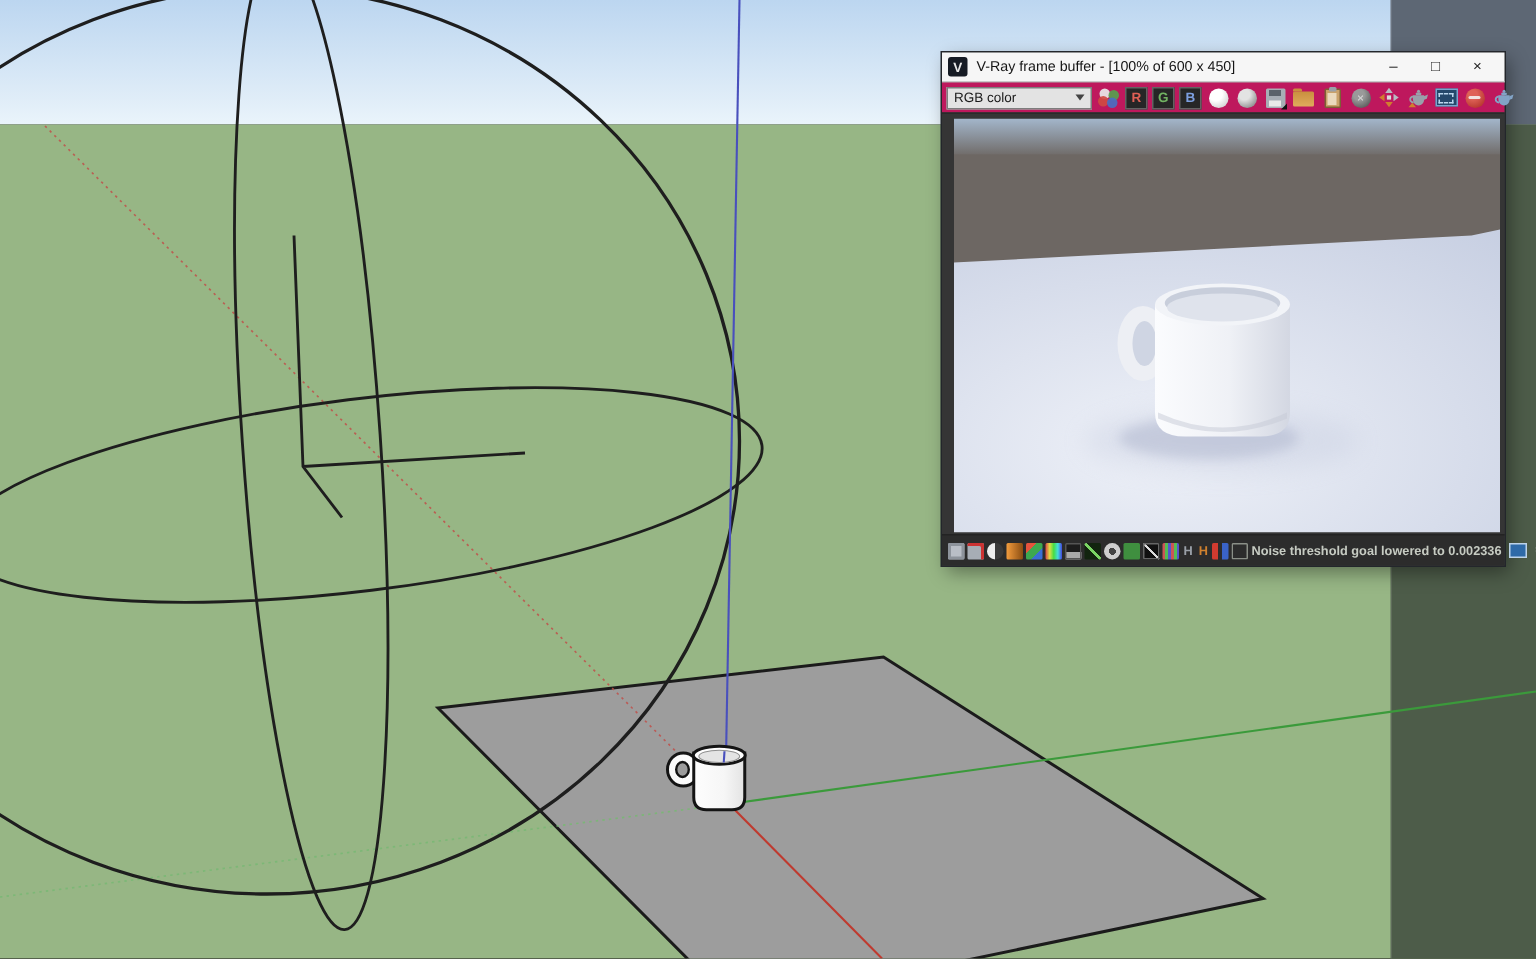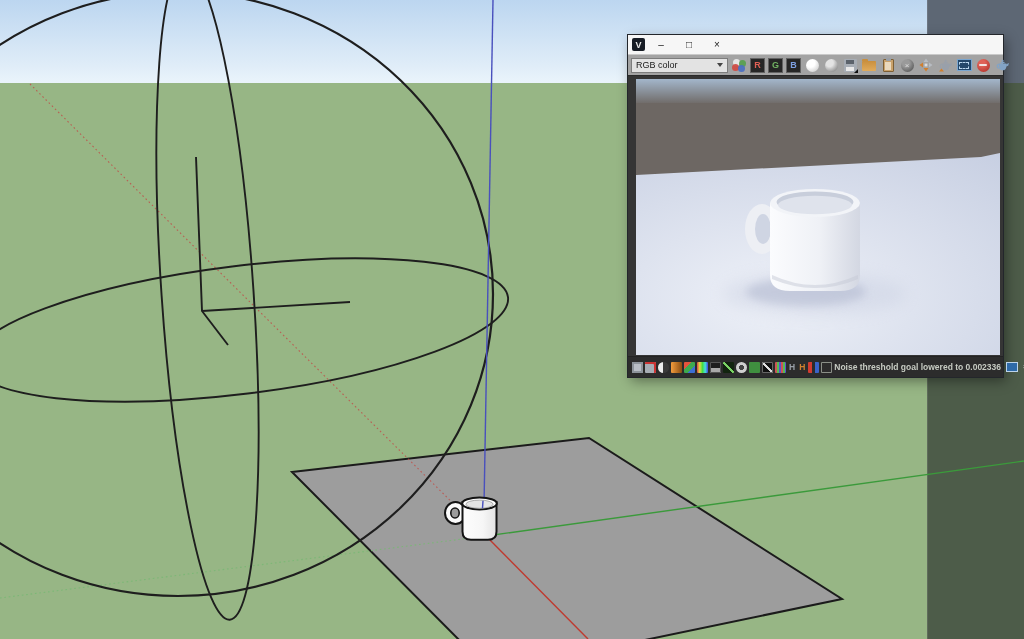--- a/index.html
+++ b/index.html
@@ -10,21 +10,21 @@
   
   .vfb{position:absolute;left:628px;top:35px;width:375px;height:342px;background:#3a3a3a;
        box-shadow:0 0 0 1px #23262b,3px 4px 12px rgba(0,0,0,.4);}
   .tbar{height:20px;background:#f6f6f6;display:flex;align-items:center;gap:4px;
         padding:0 6px 0 4px;box-sizing:border-box;border-bottom:1px solid #c9c9c9;}
   .appicon{width:13px;height:13px;background:#161b24;color:#e9e9e9;font-size:9px;font-weight:bold;
            display:flex;align-items:center;justify-content:center;border-radius:2px;flex:0 0 auto;}
   .ttext{font-size:9.5px;color:#151515;flex:1;white-space:nowrap;overflow:hidden;padding-left:2px;}
   .wbtn{width:24px;text-align:center;font-size:10px;line-height:18px;color:#222;cursor:default;}
 
-  .toolbar{height:20px;display:flex;align-items:center;gap:3px;padding:0 3px;background:#a3a3a3;box-sizing:border-box;}
+  .toolbar{height:20px;display:flex;align-items:center;gap:3px;padding:0 3px;background:#be185d;box-sizing:border-box;}
   .dropdown{width:97px;height:15px;background:#e3e3e3;border:1px solid #7d7d7d;display:flex;
             align-items:center;font-size:9px;color:#1a1a1a;padding:0 4px;box-sizing:border-box;flex:0 0 auto;}
   .dropdown .dv{flex:1;white-space:nowrap;overflow:hidden;}
   .chev{width:0;height:0;border-left:3.5px solid transparent;border-right:3.5px solid transparent;
         border-top:4px solid #444;margin-left:2px;}
   .ic{width:16px;height:16px;position:relative;display:flex;align-items:center;justify-content:center;flex:0 0 auto;}
   .chanbtn{width:15px;height:15px;background:#262626;border:1px solid #636363;box-sizing:border-box;
            font-size:9px;font-weight:bold;display:flex;align-items:center;justify-content:center;flex:0 0 auto;}
   .dot{position:absolute;border-radius:50%;width:7px;height:7px;opacity:.92;}
   .ball{width:13px;height:13px;border-radius:50%;}
@@ -110,20 +110,21 @@
       <ellipse cx="479.5" cy="503.5" rx="17.3" ry="6" fill="#ffffff" stroke="#141414" stroke-width="2"></ellipse>
       <ellipse cx="479.5" cy="504.2" rx="13.6" ry="4.1" fill="#e4e4e4" stroke="#8f8f8f" stroke-width="0.7"></ellipse>
       <line x1="483" y1="500.8" x2="482.5" y2="508.3" stroke="#4950bd" stroke-width="1.4"></line>
     </g>
   </svg>
 
   <div class="vfb">
 
     <div class="tbar">
       <span class="appicon">V</span>
+      <span class="ttext">V-Ray frame buffer - [100% of 600 x 450]</span>
       <span class="wbtn">–</span>
       <span class="wbtn">□</span>
       <span class="wbtn">×</span>
     </div>
 
     <div class="toolbar">
       <div class="dropdown">
         <span class="dv">RGB color</span>
         <span class="chev"></span>
       </div>

